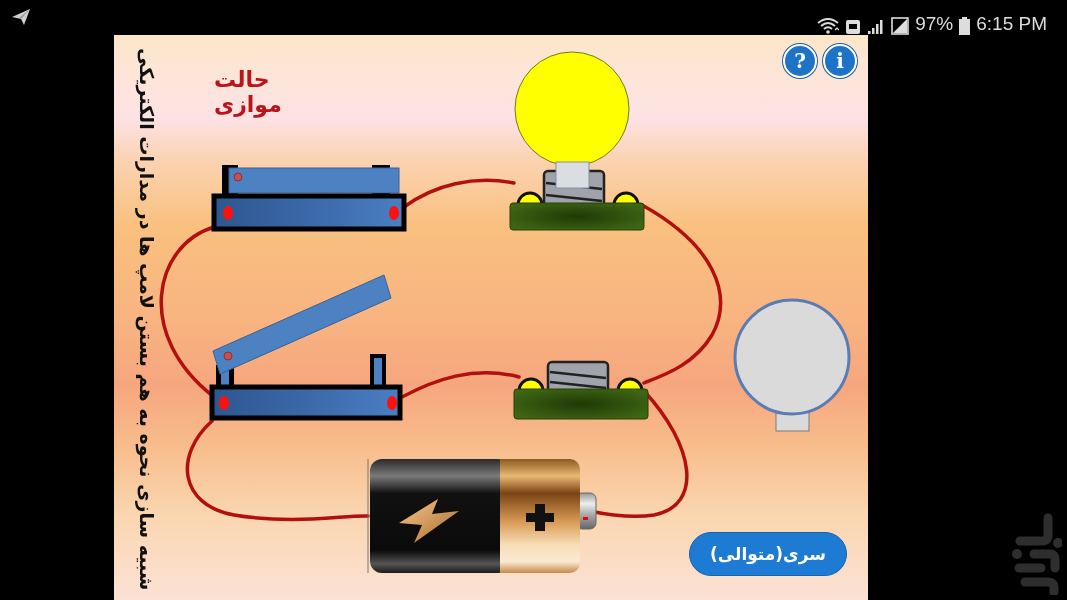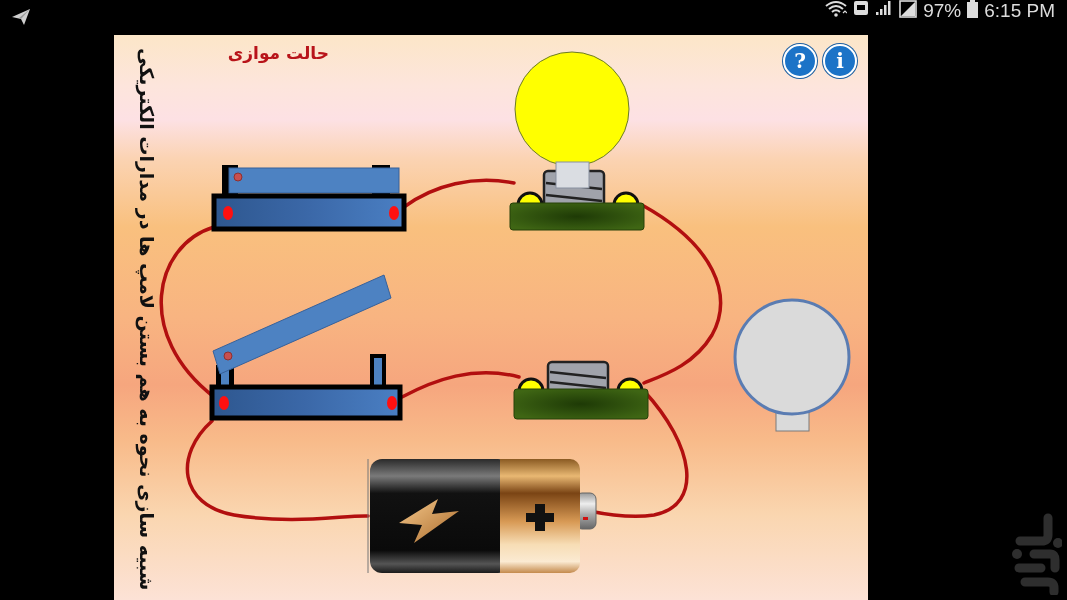--- a/index.html
+++ b/index.html
@@ -8,37 +8,37 @@
     background: #000;
     font-family: "DejaVu Sans", sans-serif;
   }
   
   .statusbar {
     position: absolute; left: 0; top: 0; width: 1067px; height: 35px;
     background: #000; color: #d8d8d8;
   }
   .statusbar .left-icon { position: absolute; left: 10px; top: 7px; width: 22px; height: 20px; }
   .statusbar .right {
-    position: absolute; right: 12px; top: 0; height: 35px;
-    display: flex; align-items: flex-start; gap: 6px;
+    position: absolute; right: 20px; top: 0; height: 35px;
+    display: flex; align-items: flex-end; gap: 6px;
     font-family: "Liberation Sans", sans-serif; font-size: 19px; color: #dcdcdc;
   }
   .statusbar .right svg { display: block; }
 
   
   .stage {
     position: absolute; left: 114px; top: 35px; width: 754px; height: 565px;
     background: linear-gradient(to bottom,
       #FCE6C8 0%, #FDE5DC 9%, #FDE1E4 15%, #FBD3B2 22%, #F9C07E 34%,
       #F8B481 50%, #F6A67E 62%, #F8BB8A 72%, #FAD6B0 85%, #FCE2D6 100%);
     overflow: hidden;
   }
   .title {
-    position: absolute; left: 100px; top: 8px; width: 115px; text-align: right;
-    font-weight: bold; font-size: 17px; color: #B8141A; direction: rtl;
+    position: absolute; left: 100px; top: 32px; width: 115px; text-align: left;
+    font-weight: bold; font-size: 22px; color: #B8141A; direction: rtl;
     font-family: "DejaVu Sans", sans-serif;
   }
   .vertical-text {
     position: absolute; left: 18px; top: 62px; width: 30px; height: 444px;
     writing-mode: vertical-rl; direction: rtl;
     font-weight: bold; font-size: 19px; color: #111;
     display: flex; align-items: center; justify-content: center;
     white-space: nowrap;
   }
   .round-btn {
@@ -217,20 +217,21 @@
       <rect x="386" y="424" width="14" height="114" fill="url(#batGold)"></rect>
       <line x1="254" y1="424" x2="254" y2="538" stroke="#777" stroke-width="1"></line>
       <polygon points="285,488 324,464 318,479 345,476 300,508 308,490" fill="url(#bolt)"></polygon>
       <g fill="#111">
         <rect x="412" y="478" width="28" height="9"></rect>
         <rect x="421" y="469" width="10" height="27"></rect>
       </g>
     </g>
   </svg>
 
+  <div class="series-btn">سری(متوالی)</div>
 </div>
 
 <svg class="side-logo" viewBox="0 0 54 85">
   <g stroke="#2e2e2e" stroke-width="9" stroke-linecap="round" fill="none">
     <path d="M40 8 L40 25 Q40 31 34 31 L12 31"></path>
     <path d="M26 44 L42 44 Q47 44 47 50 L47 58"></path>
     <path d="M11 58 L33 58"></path>
     <path d="M17 72 L40 72 Q46 72 46 78 L46 82"></path>
   </g>
   <circle cx="50" cy="33" r="5" fill="#2e2e2e"></circle>

